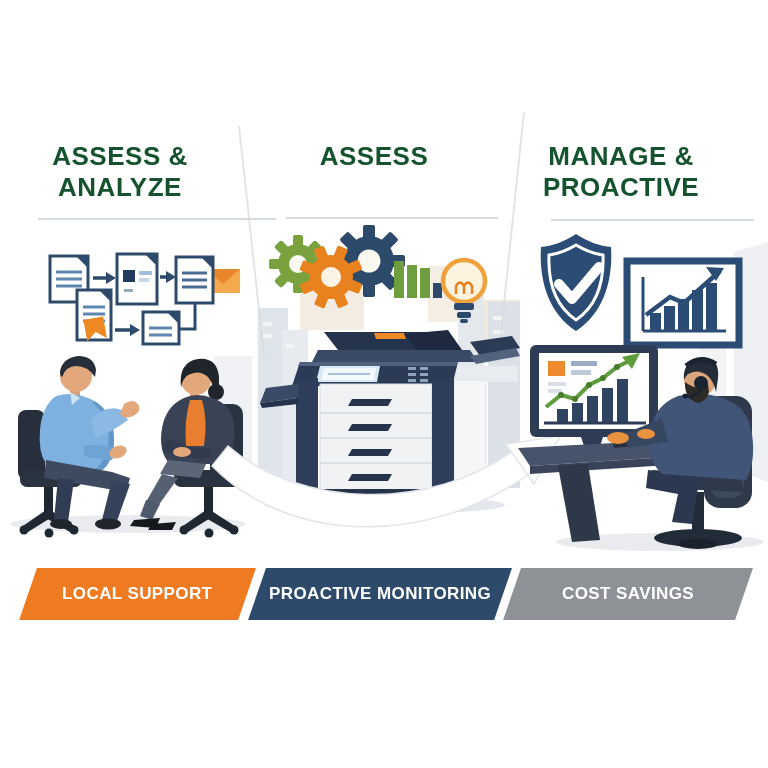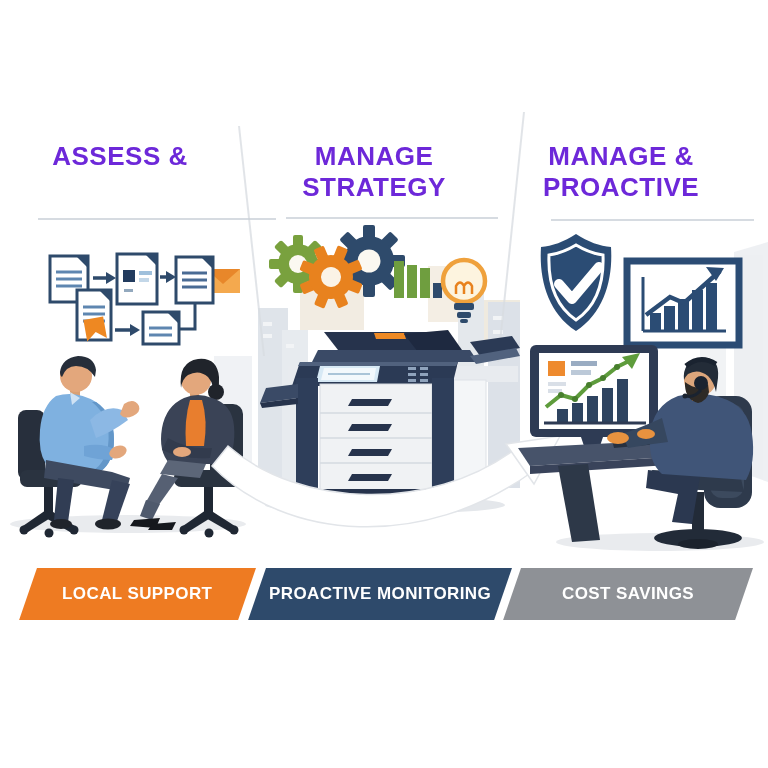--- a/index.html
+++ b/index.html
@@ -1,19 +1,19 @@
 <!DOCTYPE html>
 <html><head>
 <meta charset="utf-8">
 <style>
   html,body{margin:0;padding:0;background:#fff;}
   .canvas{position:relative;width:768px;height:768px;background:#ffffff;overflow:hidden;
           font-family:"Liberation Sans",sans-serif;}
   .art{position:absolute;left:0;top:0;}
-  .heading{position:absolute;top:141px;text-align:center;color:#6d28d9;font-weight:bold;
+  .heading{position:absolute;top:141px;text-align:center;color:#14532d;font-weight:bold;
            font-size:26px;line-height:31px;letter-spacing:.5px;}
   .heading .hl{display:block;}
   #h-assess{left:20px;width:200px;}
   #h-print{left:274px;width:200px;}
   #h-manage{left:518px;width:206px;}
   .banner-seg{position:absolute;top:568px;height:52px;transform:skewX(-19deg);
               transform-origin:0 0;display:flex;align-items:center;justify-content:center;}
   .banner-seg span{transform:skewX(19deg);color:#ffffff;font-weight:bold;font-size:17px;
                    letter-spacing:.4px;white-space:nowrap;}
   #seg-local{left:37px;width:219px;}
@@ -385,24 +385,24 @@
           <circle cx="685" cy="396" r="2.5" fill="#1A2330"></circle>
         </g>
         <ellipse cx="618" cy="438" rx="11" ry="6" fill="#E8923F"></ellipse>
         <ellipse cx="646" cy="434" rx="9" ry="5" fill="#E8923F"></ellipse>
       </g>
     </g>
   </svg>
 
   <div class="heading" id="h-assess">
     <span class="hl">ASSESS &amp;</span>
+    <span class="hl">ANALYZE</span>
   </div>
   <div class="heading" id="h-print">
-    <span class="hl">MANAGE</span>
-    <span class="hl">STRATEGY</span>
+    <span class="hl">ASSESS</span>
   </div>
   <div class="heading" id="h-manage">
     <span class="hl">MANAGE &amp;</span>
     <span class="hl">PROACTIVE</span>
   </div>
 
   <div>
     <div class="banner-seg" id="seg-local" style="background: rgb(238, 123, 34);">
       <span>LOCAL SUPPORT</span>
     </div>

